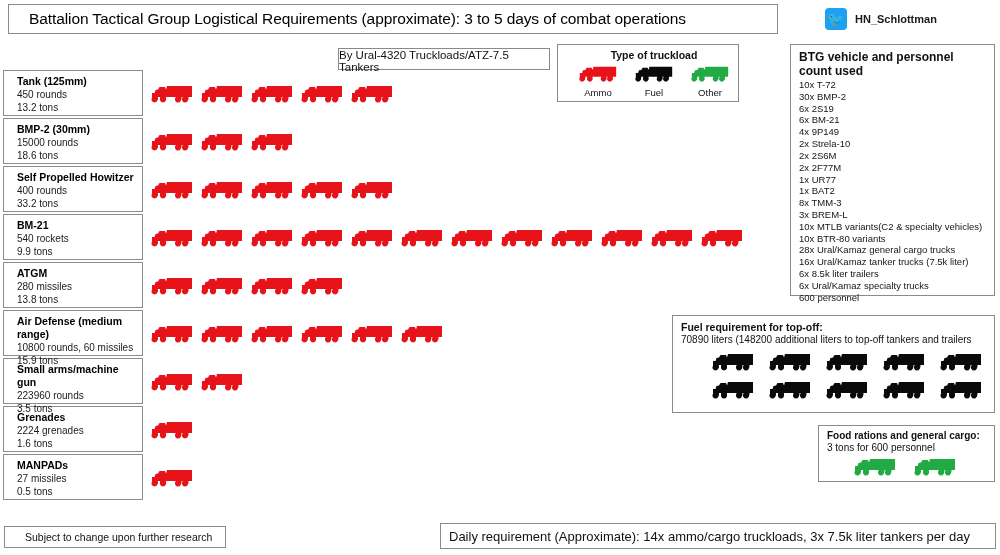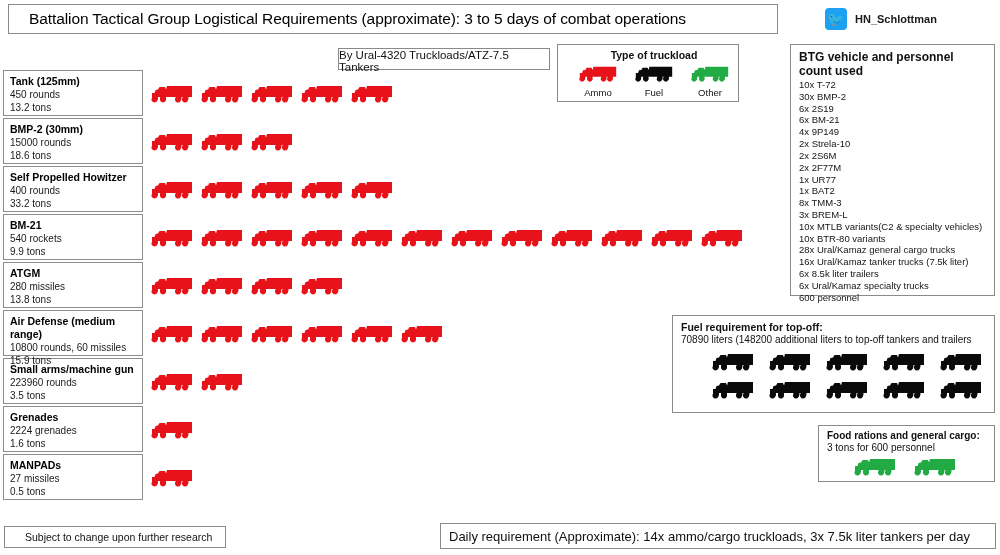--- a/index.html
+++ b/index.html
@@ -39,21 +39,21 @@
     display:flex;align-items:center;justify-content:center;
     color:#fff;font-size:14px;line-height:1;
   }
   #twitter-handle{font-size:11px;font-weight:bold;color:#1a1a1a;}
   
   #cat-column{left:3px;top:70px;width:140px;}
   .cat-box{
     width:140px;
     border:1px solid #8d8d8d;
     box-sizing:border-box;
-    padding:4px 5px 3px 6px;
+    padding:4px 5px 3px 13px;
     background:#fff;
     margin-bottom:2px;
   }
   .cat-name{font-size:10.5px;font-weight:bold;line-height:1.25;color:#000;}
   .cat-qty,.cat-tons{font-size:10px;line-height:1.3;color:#1a1a1a;}
   
   #truck-rows{left:150px;top:70px;width:840px;}
   .truck-row{
     display:flex;align-items:center;
     gap:6px;

